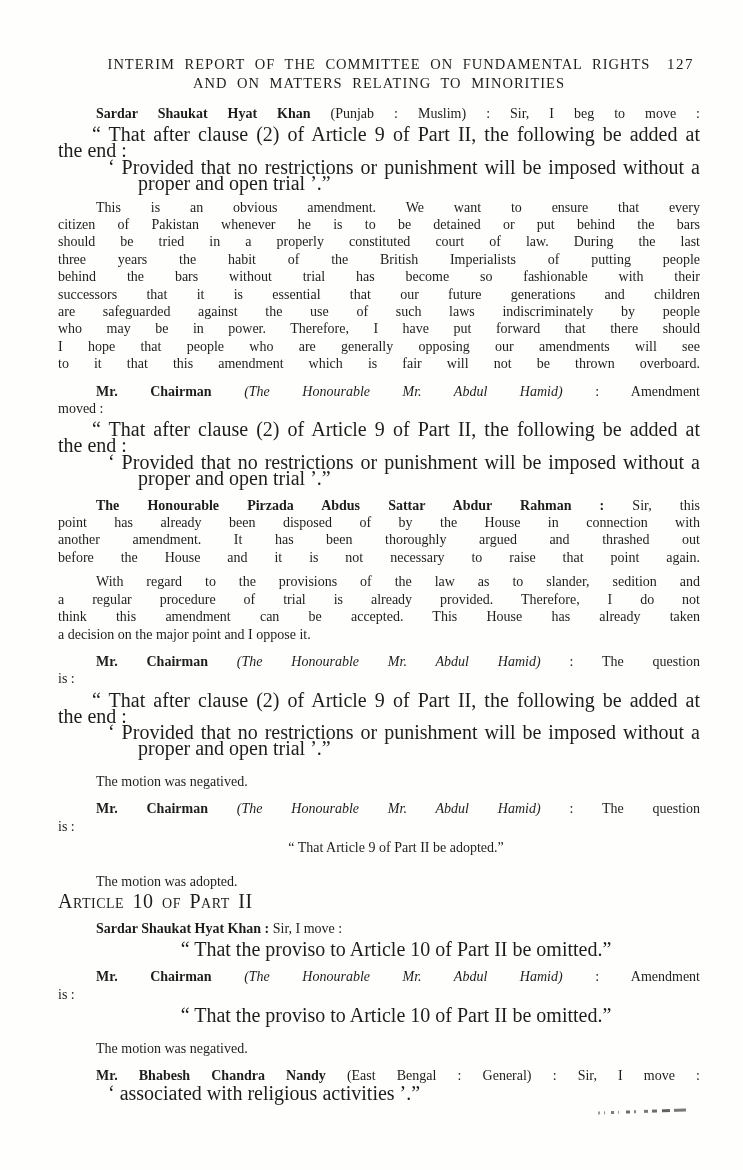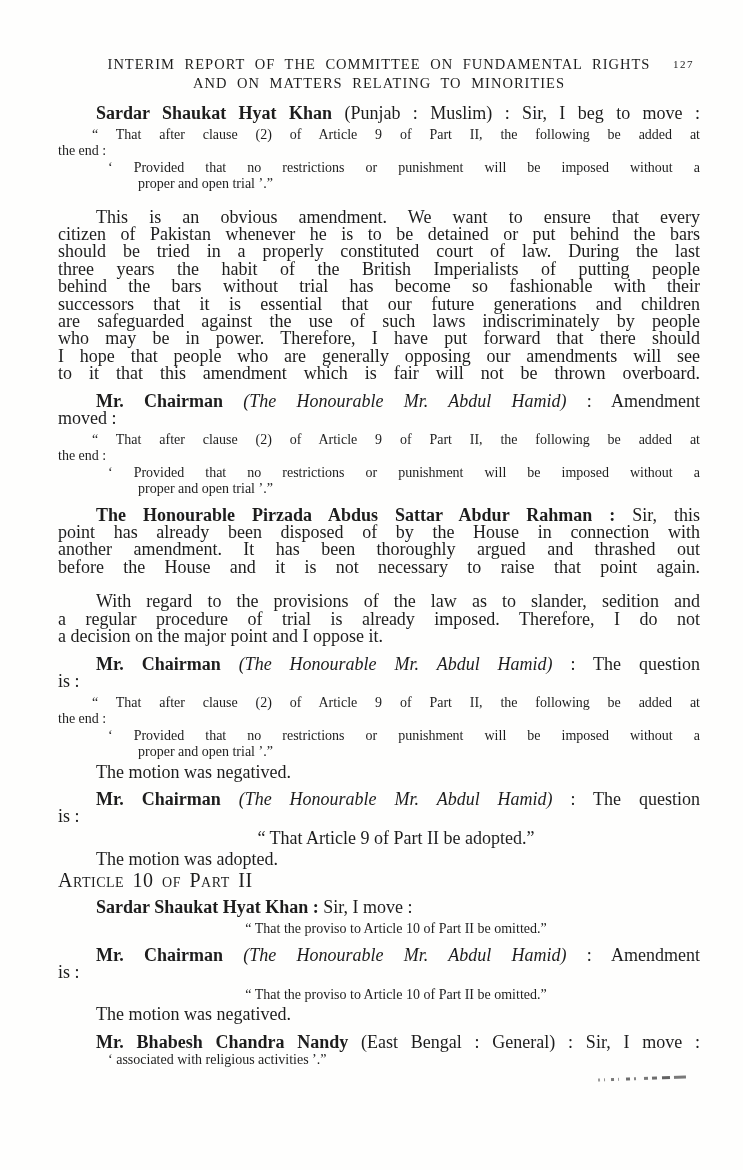--- a/index.html
+++ b/index.html
@@ -11,33 +11,33 @@
     color:#1d1d1d;
     font-family:"Liberation Serif","DejaVu Serif",serif;
     box-sizing:border-box;
     padding:55px 43px 0 58px;
     overflow:hidden;
   }
   
   .hdr{position:relative;text-align:center;font-size:14.5px;line-height:19px;
        letter-spacing:1px;word-spacing:5px;}
   .hdr .l1,.hdr .l2{white-space:nowrap;}
-  .pagenum{position:absolute;right:6px;top:0;font-size:11px;letter-spacing:1.5px;}
+  .pagenum{position:absolute;right:6px;top:0;font-size:15px;letter-spacing:1.5px;}
   
   #doc{margin-top:12px;}
   .blk{position:relative;}
   .line{text-align:left;}
   .line.j{text-align:justify;text-align-last:justify;}
-  .speech,.para,.motion,.bodyquote{font-size:18px;line-height:17.4px;}
-  .quote,.subquote{font-size:14px;line-height:15.8px;}
+  .speech,.para,.motion,.bodyquote{font-size:14px;line-height:17.4px;}
+  .quote,.subquote{font-size:20px;line-height:15.8px;}
   .speech{margin-top:10px;}
-  .para{margin-top:17px;}
+  .para{margin-top:7px;}
   .quote{margin-top:5px;}
   .subquote{margin-top:1px;}
-  .motion{margin-top:4px;}
+  .motion{margin-top:16px;}
   .bodyquote{margin-top:4px;}
   .heading{margin-top:3px;font-size:20px;line-height:17px;text-align:center;
            font-variant:small-caps;letter-spacing:.5px;word-spacing:3px;}
   .speech .line:first-child,
   .para .line:first-child,
   .motion .line:first-child{text-indent:38px;}
   .quote .line:first-child,
   .bodyquote .line:first-child{text-indent:34px;text-align:center;}
   .subquote .line:nth-child(1){text-indent:50px;}
   .subquote .line:nth-child(2){text-indent:80px;}
@@ -103,21 +103,22 @@
         <div class="line">proper and open trial ’.”</div>
       </div>
       <div class="blk speech">
         <div class="line j"><span class="b">The Honourable Pirzada Abdus Sattar Abdur Rahman :</span><span class="r"> Sir, this</span></div>
         <div class="line j">point has already been disposed of by the House in connection with</div>
         <div class="line j">another amendment. It has been thoroughly argued and thrashed out</div>
         <div class="line j">before the House and it is not necessary to raise that point again.</div>
       </div>
       <div class="blk para">
         <div class="line j">With regard to the provisions of the law as to slander, sedition and</div>
-        <div class="line j">a regular procedure of trial is already imposed. Therefore, I do not</div>
+        <div class="line j">a regular procedure of trial is already provided. Therefore, I do not</div>
+        <div class="line j">think this amendment can be accepted. This House has already taken</div>
         <div class="line">a decision on the major point and I oppose it.</div>
       </div>
       <div class="blk speech">
         <div class="line j"><span class="b">Mr. Chairman </span><span class="i">(The Honourable Mr. Abdul Hamid)</span><span class="r"> : The question</span></div>
         <div class="line">is :</div>
       </div>
       <div class="blk quote">
         <div class="line j">“ That after clause (2) of Article 9 of Part II, the following be added at</div>
         <div class="line">the end :</div>
       </div>

